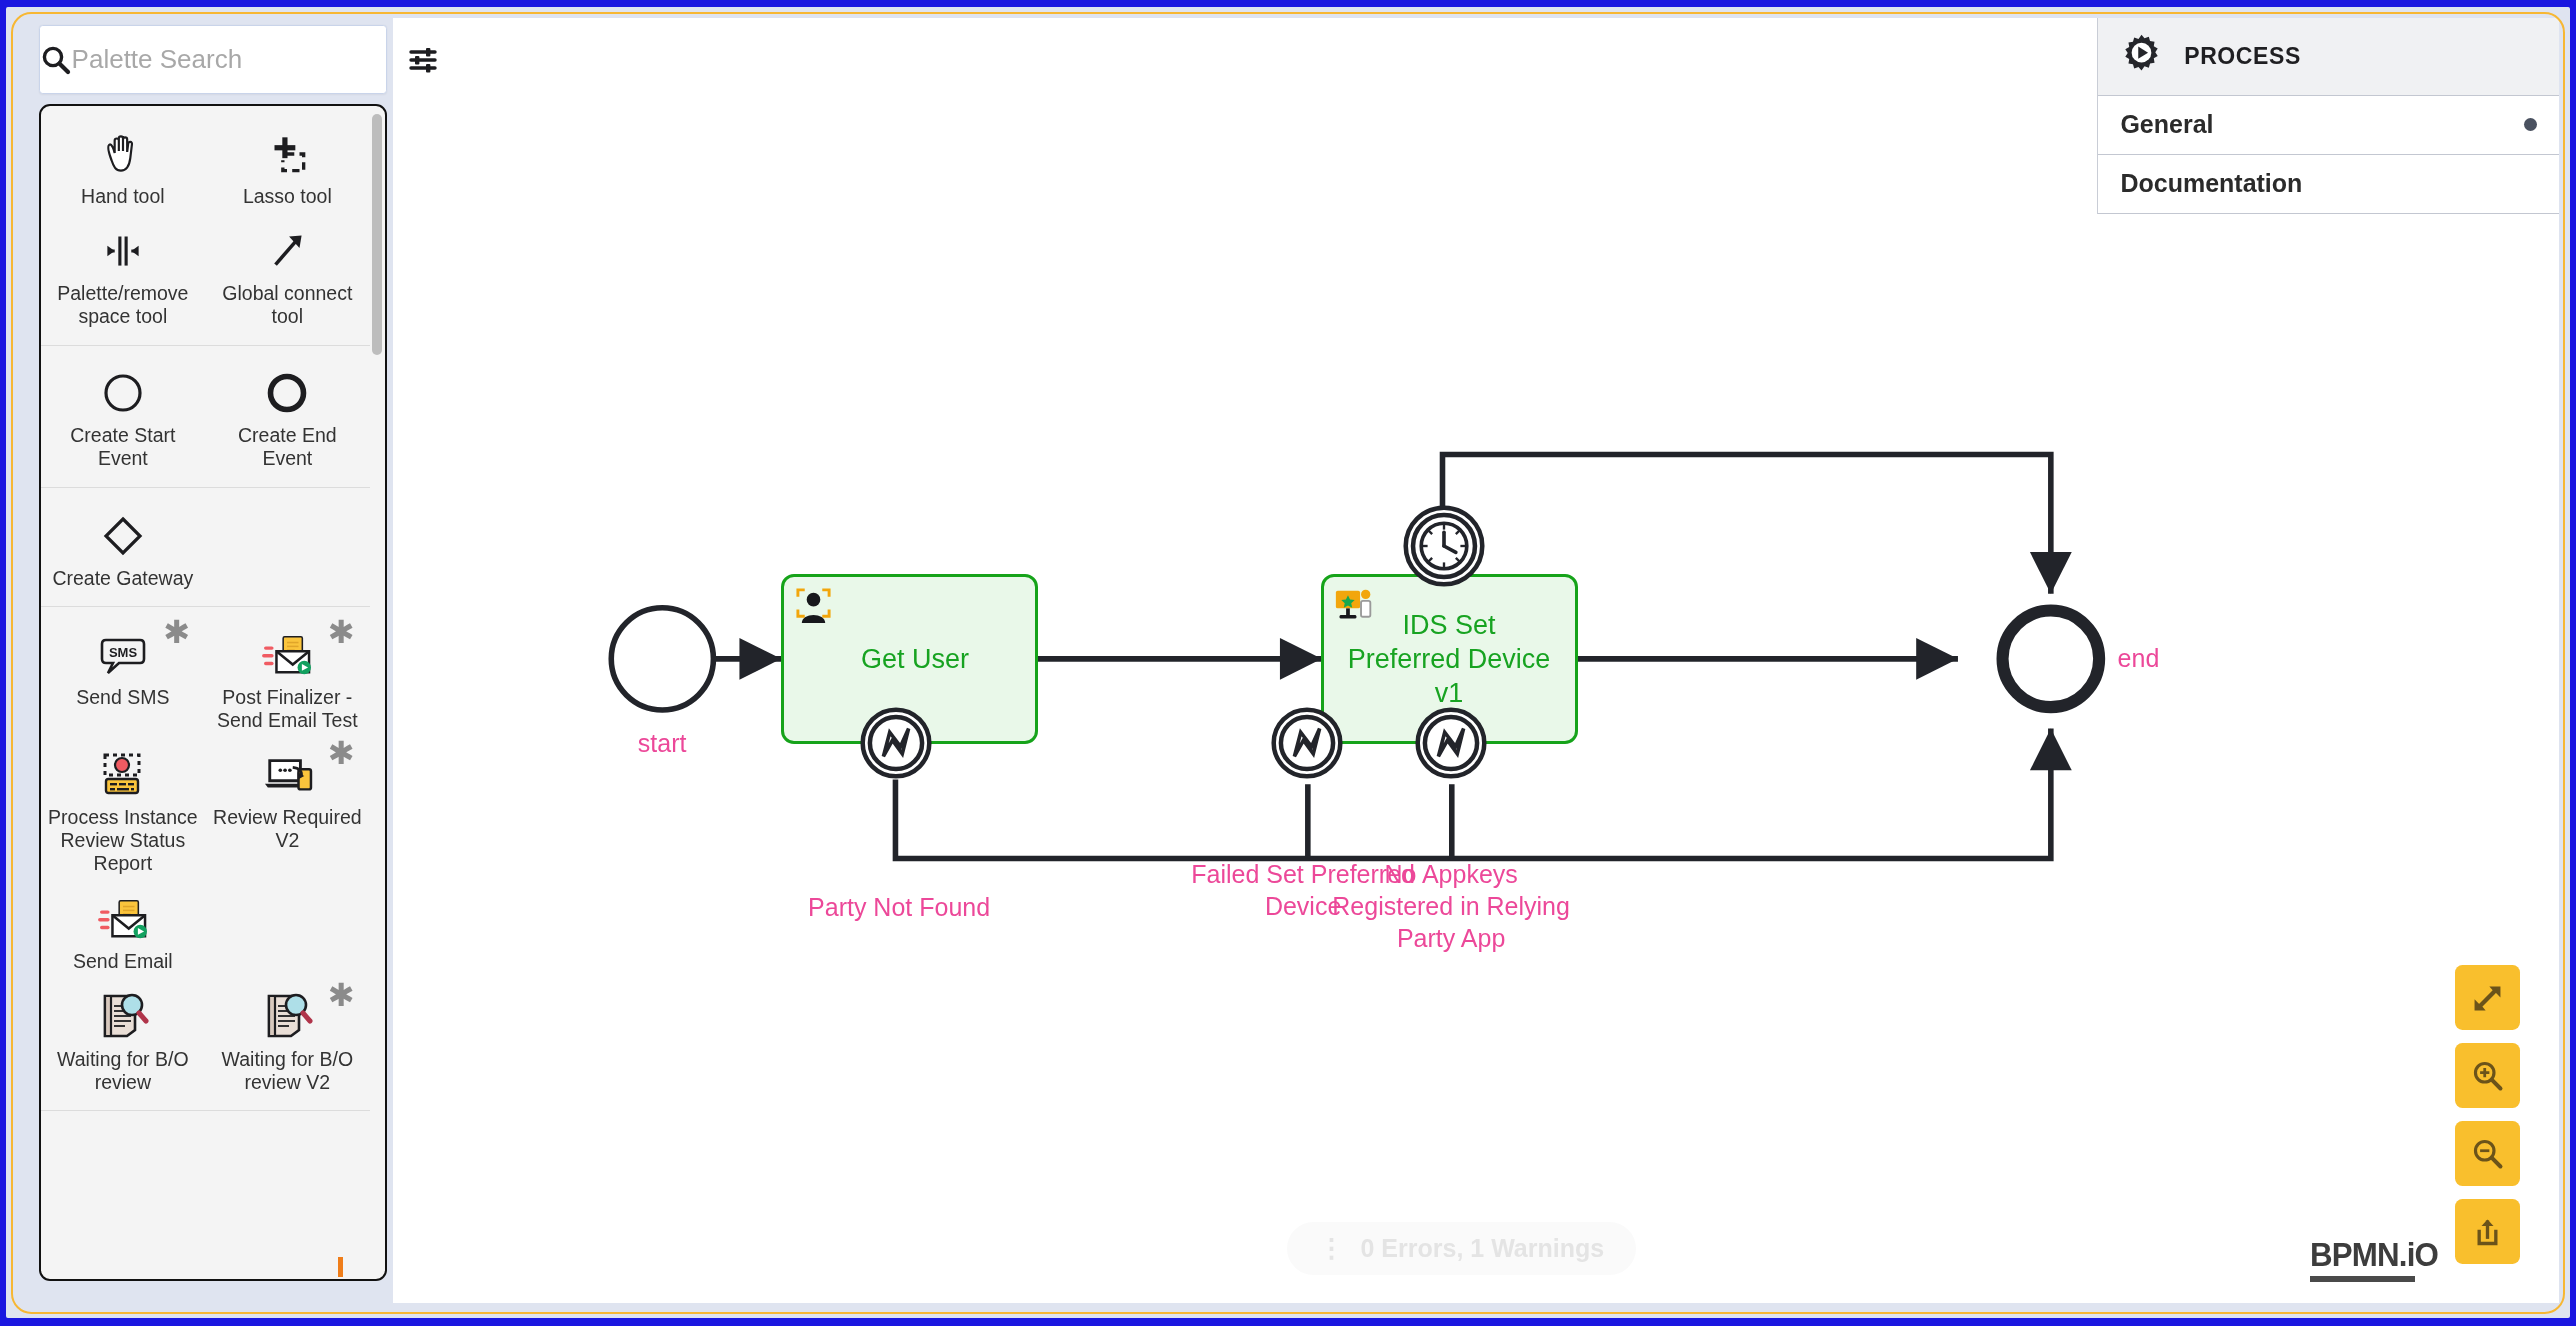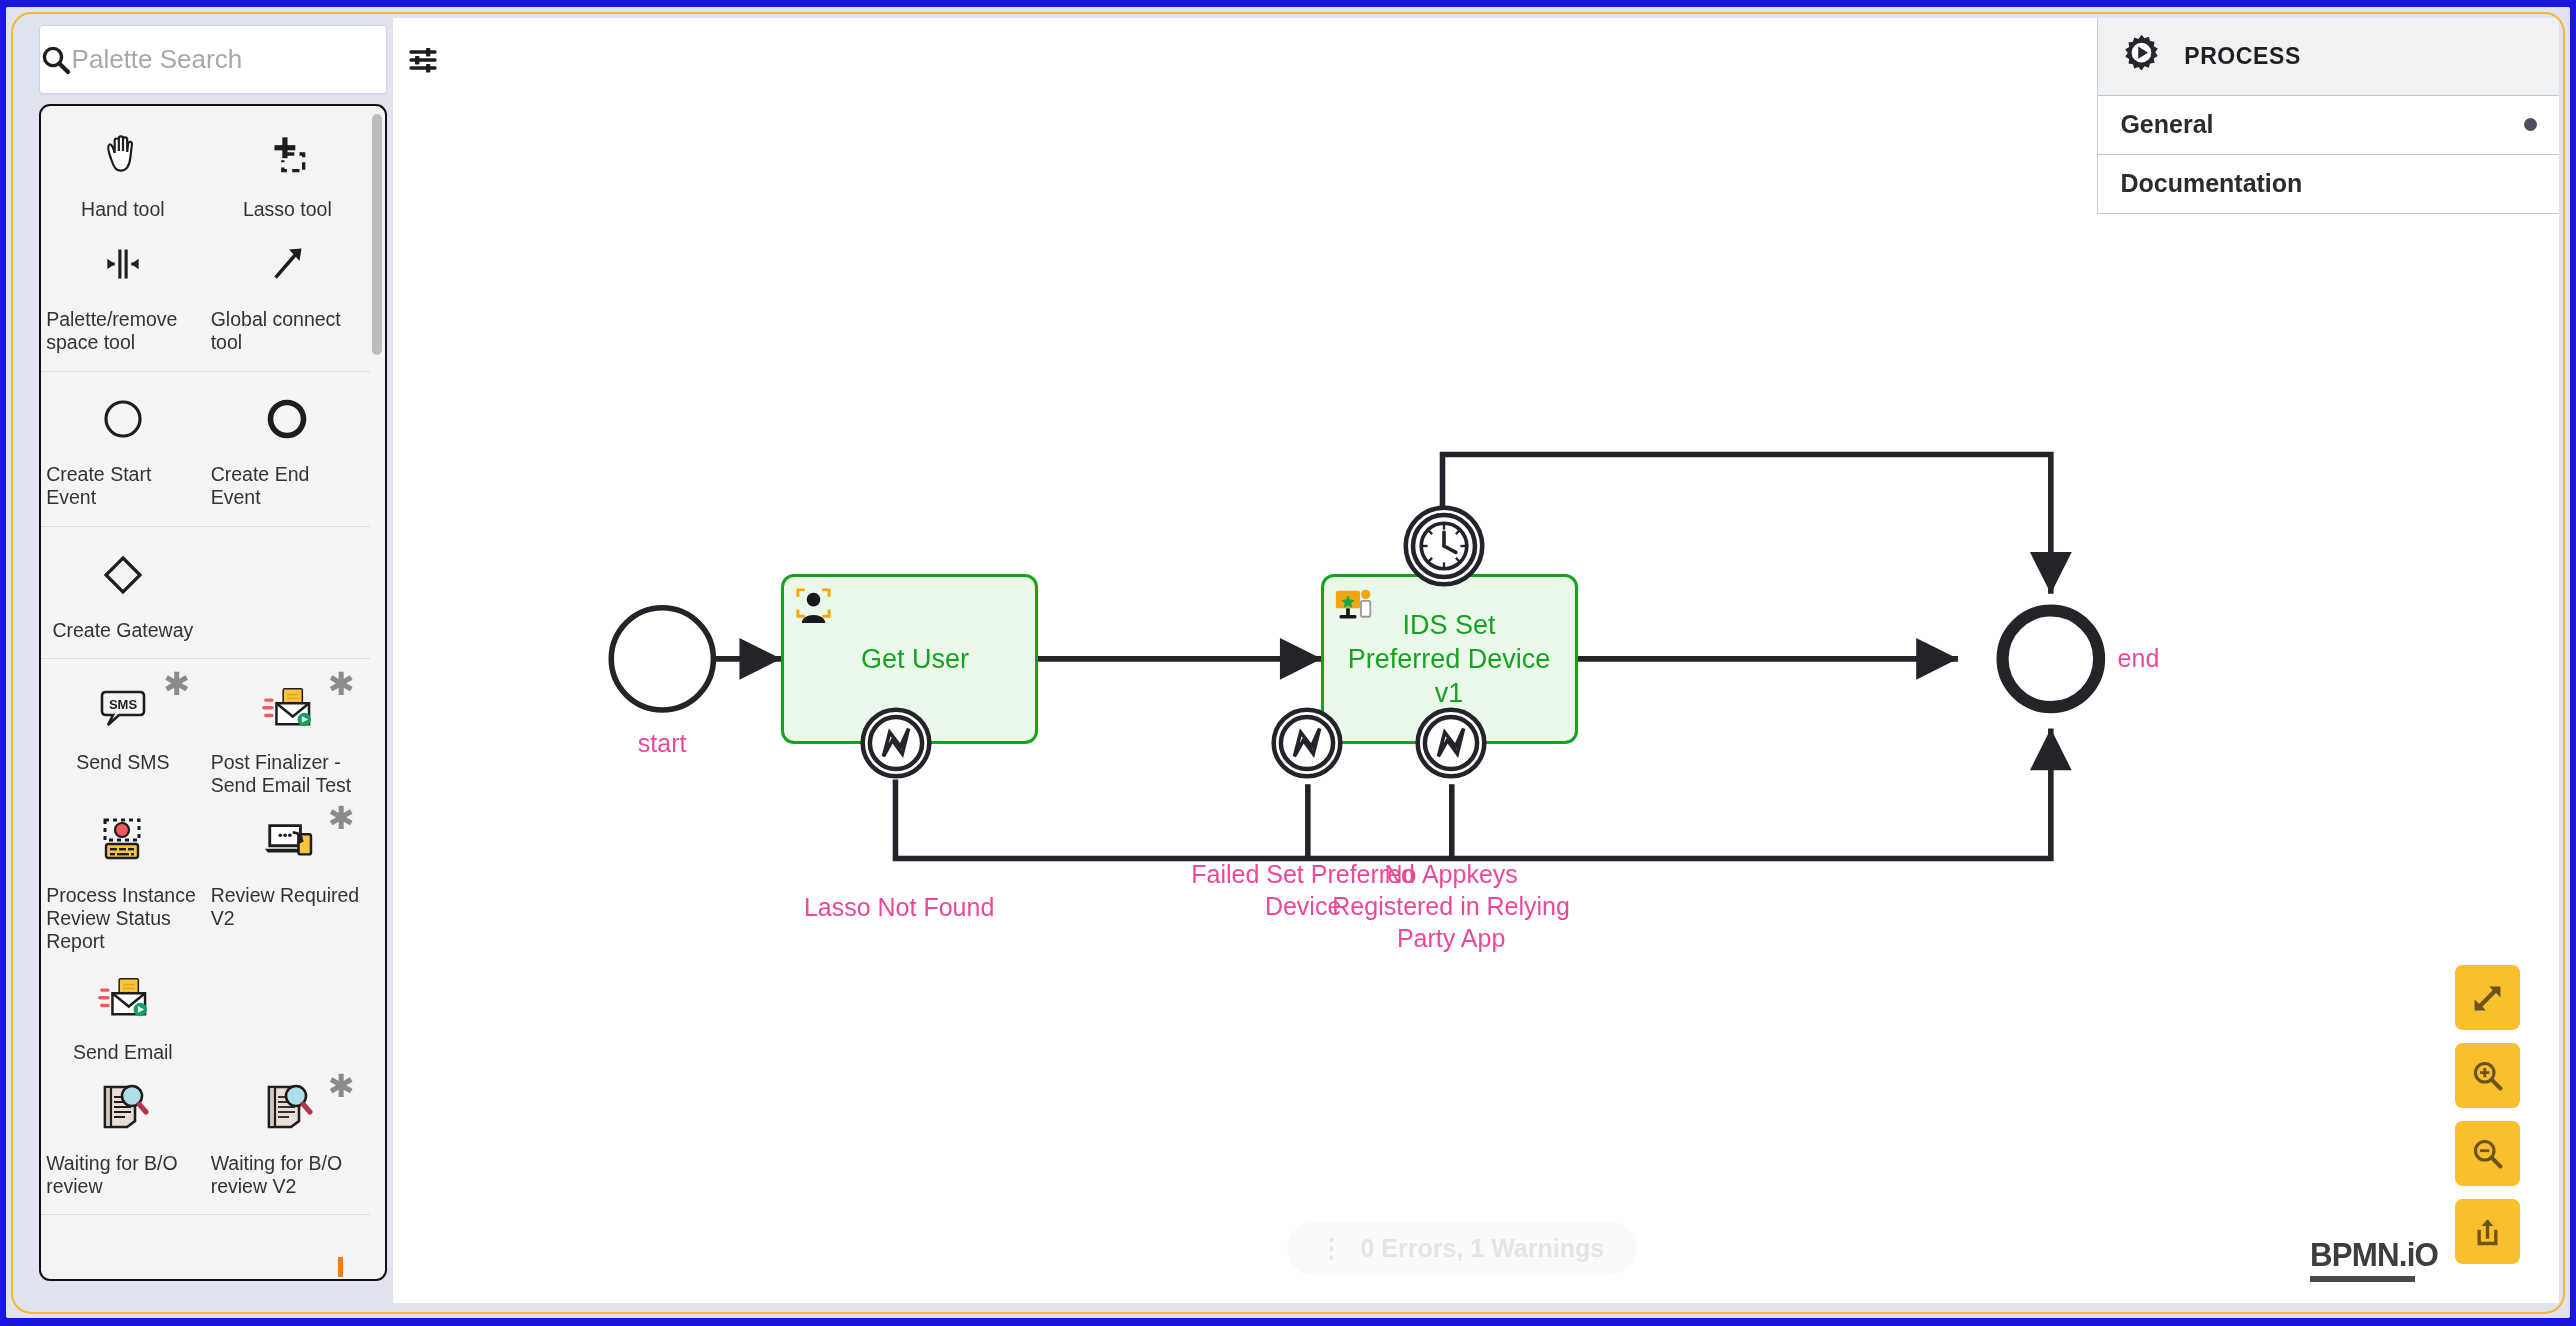--- a/index.html
+++ b/index.html
@@ -82,23 +82,23 @@
   .pal-row { display:flex; }
   .pal-item {
     position:relative;
     width: 50%;
     padding: 11px 5.6px 3.7px 5.6px;
     display:flex; flex-direction:column; align-items:center;
     cursor:pointer;
   }
   .pal-icon { height:58px; display:flex; align-items:center; justify-content:center; }
   .pal-label {
-    margin-top: 15px;
+    margin-top: 2px;
     font-size: 19.5px; line-height: 23px;
-    color:#333; 
+    color:#333; text-align:center;
   }
   .star {
     position:absolute; right: 15px; top: 1.9px;
     color:#8b8b8b; font-size: 32px; line-height: 32px;
     font-family:"DejaVu Sans", sans-serif;
   }
   .pal-scrollbar {
     position:absolute; right:2.8px; top:7.4px; width:10.2px; height:241px;
     background:#bdbdbd; border-radius:5.6px; cursor:pointer;
   }
@@ -242,21 +242,21 @@
         </svg>
       </div>
 
       <div style="position:absolute; left:467px; top:689px; width:72px; height:72px;">
         <svg viewBox="0 0 80 80" width="72" height="72">
           <circle cx="40" cy="40" r="37" fill="#fff" stroke="#22242a" stroke-width="5"></circle>
           <circle cx="40" cy="40" r="29" fill="#fff" stroke="#22242a" stroke-width="5"></circle>
           <path d="M26,55 L33,28 L45,44 L54,24 L47,52 L36,37 z" fill="#fff" stroke="#22242a" stroke-width="4"></path>
         </svg>
       </div>
-      <div class="bpmn-label" style="left:358px; top:873px; width:297px;">Lasso Not Found</div>
+      <div class="bpmn-label" style="left:358px; top:873px; width:297px;">Party Not Found</div>
 
       <div class="task-box" style="left:928px; top:556px; width:257px; height:170px;">
         <div class="task-label" style="padding:0 24px;">IDS Set Preferred Device v1</div>
       </div>
 
       <div class="icon-badge" style="left:941px; top:568px; width:41px; height:41px;">
         <svg viewBox="0 0 44 44" width="41" height="41">
           <rect x="2" y="5" width="26" height="19" rx="2" fill="#f2a60c"></rect>
           <path d="M15,10 l2.2,4.6 5,.5 -3.7,3.4 1,4.9 -4.5,-2.5 -4.5,2.5 1,-4.9 -3.7,-3.4 5,-.5 z" fill="#17a84f"></path>
           <rect x="13" y="24" width="4" height="8" fill="#17181c"></rect>

